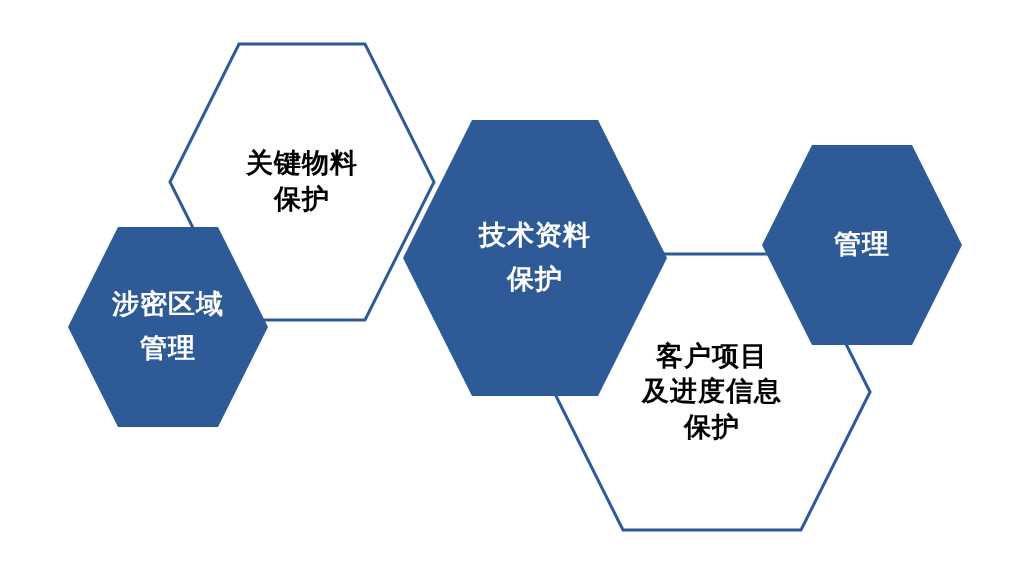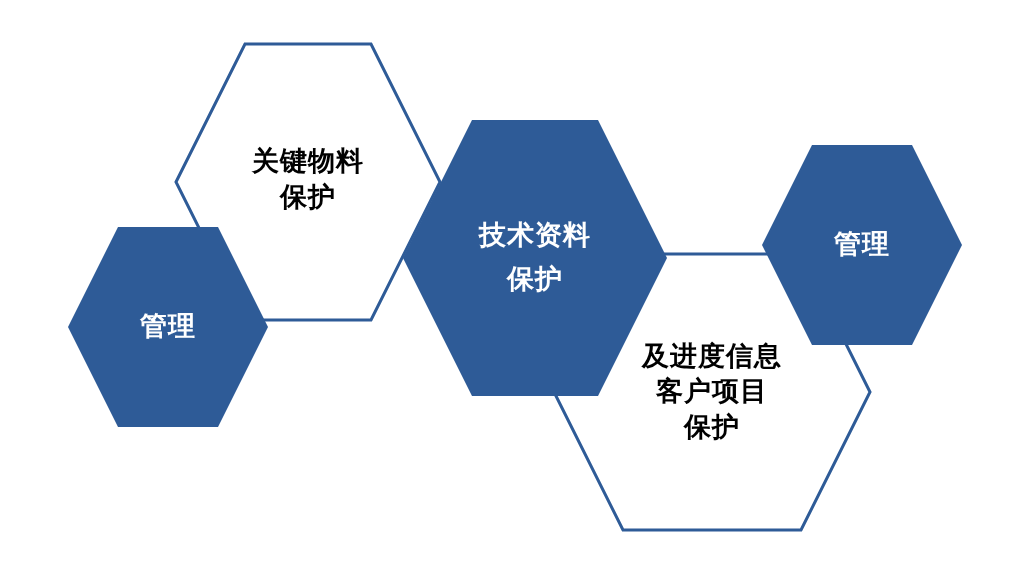--- a/index.html
+++ b/index.html
@@ -62,25 +62,26 @@
 </head>
 <body>
 
 <div class="canvas">
 
   <div class="hex hex-filled" style="left:68px; top:227px; width:200px; height:200px;">
     <svg width="200" height="200" viewBox="0 0 200 200" aria-hidden="true">
       <polygon points="0,100 50,0 150,0 200,100 150,200 50,200"></polygon>
     </svg>
     <div class="hex-label">
+      <span>涉密区域</span>
       <span>管理</span>
     </div>
   </div>
 
-  <div class="hex hex-outlined" style="left:176px; top:44px; width:264px; height:276px;font-family:Liberation Mono, monospace;">
+  <div class="hex hex-outlined" style="left:170px; top:44px; width:264px; height:276px;">
     <svg width="264" height="276" viewBox="0 0 264 276" aria-hidden="true">
       <polygon points="0,138 69,0 195,0 264,138 195,276 69,276"></polygon>
     </svg>
     <div class="hex-label">
       <span>关键物料</span>
       <span>保护</span>
     </div>
   </div>
 
   <div class="hex hex-filled" style="left:403px; top:120px; width:264px; height:276px;">
@@ -91,22 +92,22 @@
       <span>技术资料</span>
       <span>保护</span>
     </div>
   </div>
 
   <div class="hex hex-outlined" style="left:554px; top:254px; width:316px; height:276px;">
     <svg width="316" height="276" viewBox="0 0 316 276" aria-hidden="true">
       <polygon points="0,138 69,0 247,0 316,138 247,276 69,276"></polygon>
     </svg>
     <div class="hex-label">
+      <span>客户项目</span>
       <span>及进度信息</span>
-      <span>客户项目</span>
       <span>保护</span>
     </div>
   </div>
 
   <div class="hex hex-filled" style="left:762px; top:145px; width:200px; height:200px;">
     <svg width="200" height="200" viewBox="0 0 200 200" aria-hidden="true">
       <polygon points="0,100 50,0 150,0 200,100 150,200 50,200"></polygon>
     </svg>
     <div class="hex-label">
       <span>管理</span>

